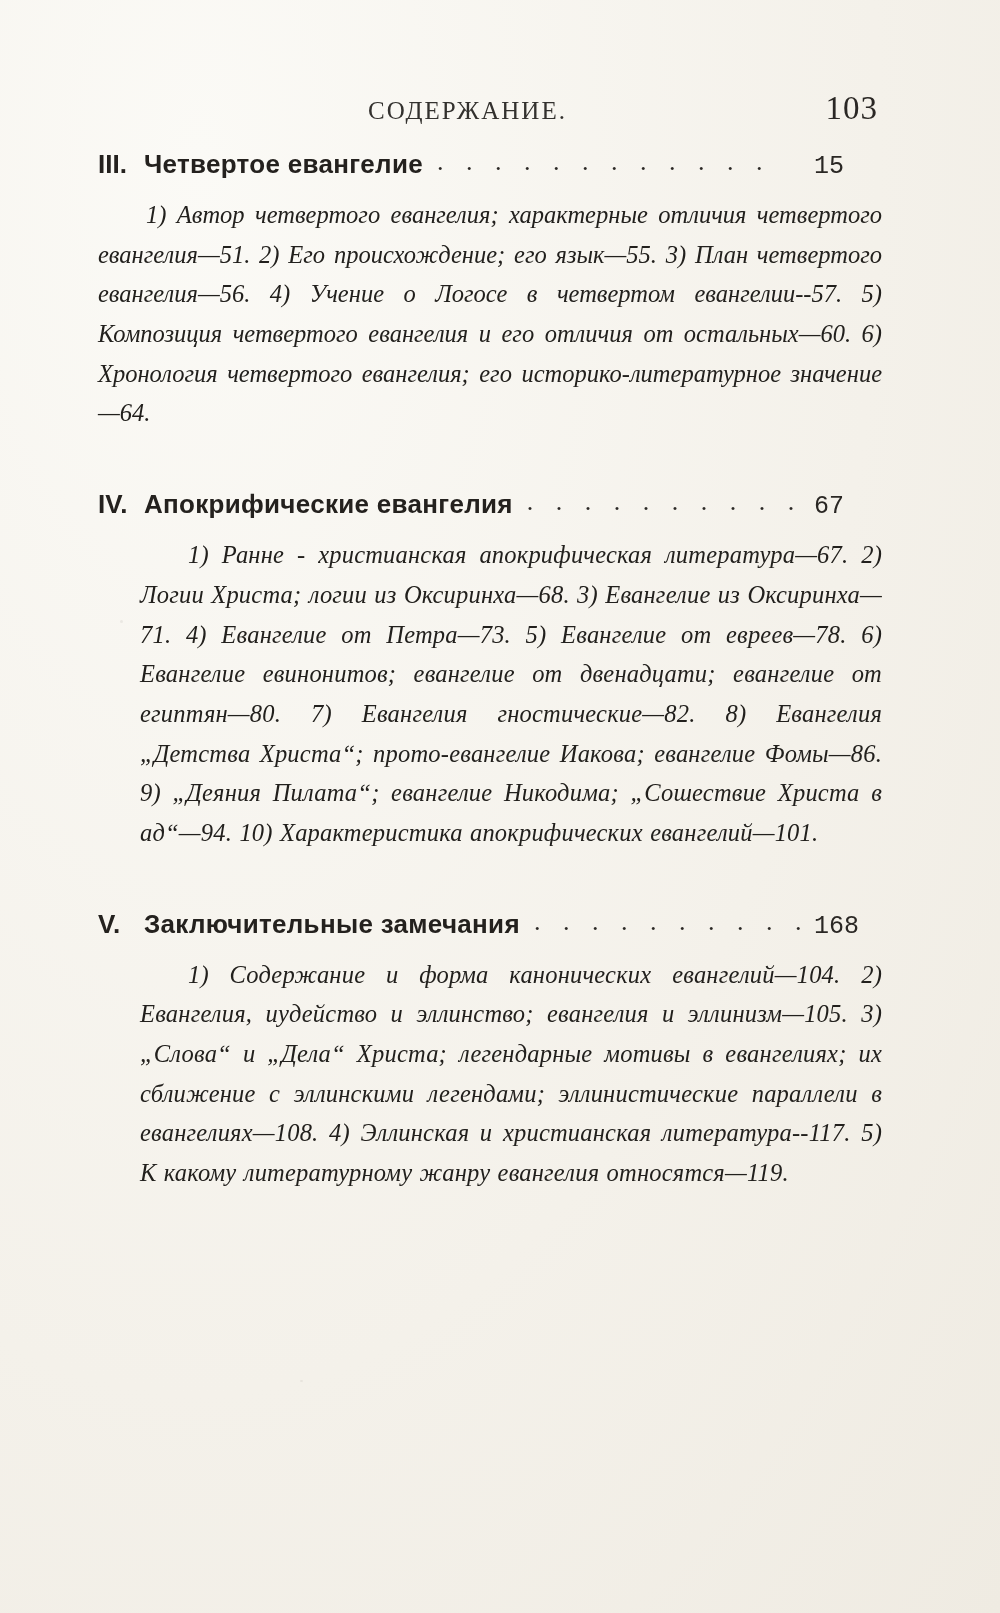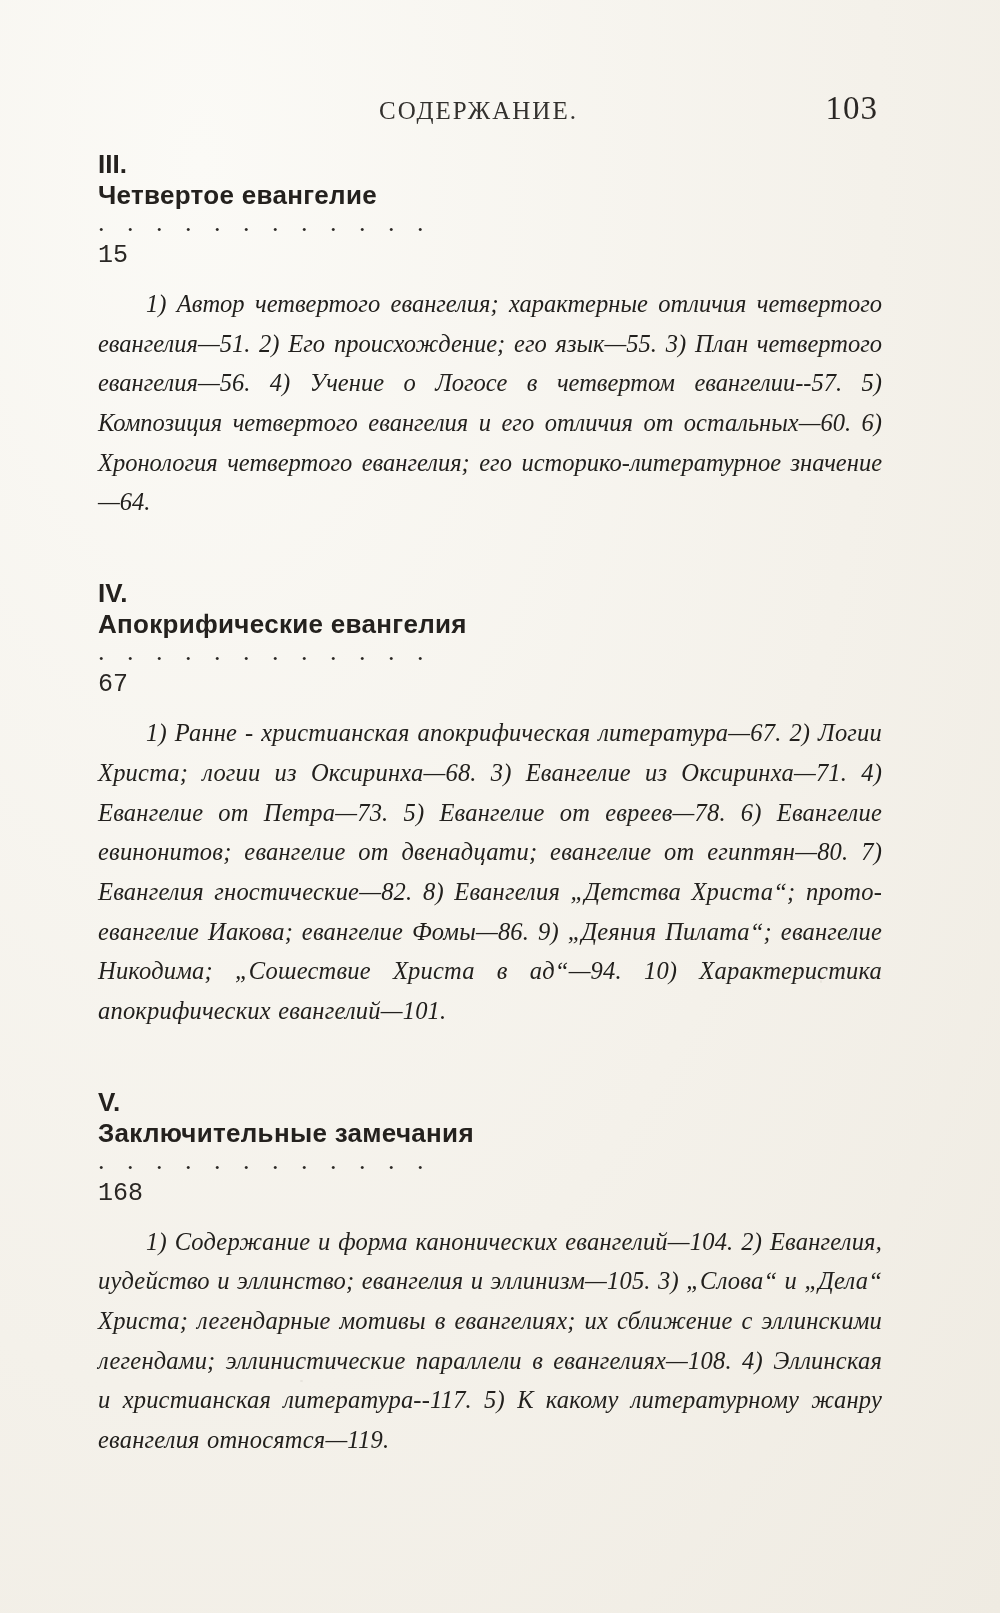--- a/index.html
+++ b/index.html
@@ -36,21 +36,20 @@
     align-items: baseline;
     justify-content: space-between;
     padding-left: 270px;
     padding-right: 10px;
   }
   .header-title {
     font-size: 25px;
     letter-spacing: 2.0px;
     color: #33312e;
     font-family: "Liberation Serif", serif;
-    margin-left: 11px;
   }
   .header-page {
     font-size: 33px;
     letter-spacing: 1px;
     color: #2a2724;
   }
   .col-label {
     text-align: right;
     padding-right: 12px;
     margin-top: 30px;
@@ -62,21 +61,20 @@
   }
 
   
   .entry {
     margin-top: 22px;
   }
   .entry-head {
     display: flex;
     align-items: baseline;
     white-space: nowrap;
-    flex-direction: column;
   }
   .entry-num {
     font-family: "Liberation Sans", sans-serif;
     font-weight: 700;
     font-size: 26px;
     color: #24211e;
     width: 46px;
     flex: 0 0 auto;
   }
   .entry-title {
@@ -115,20 +113,21 @@
     color: #22201d;
     text-indent: 48px;
     padding-right: 6px;
     word-spacing: 1px;
     font-style: italic;
   }
 
   .entry.e4 .entry-body,
   .entry.e5 .entry-body {
     letter-spacing: 0.2px;
+    margin-left: 42px;
   }
 
   .spacer-lg { height: 34px; }
 
   
   .fleck {
     position: absolute;
     background: rgba(120,110,95,0.10);
     border-radius: 50%;
   }

